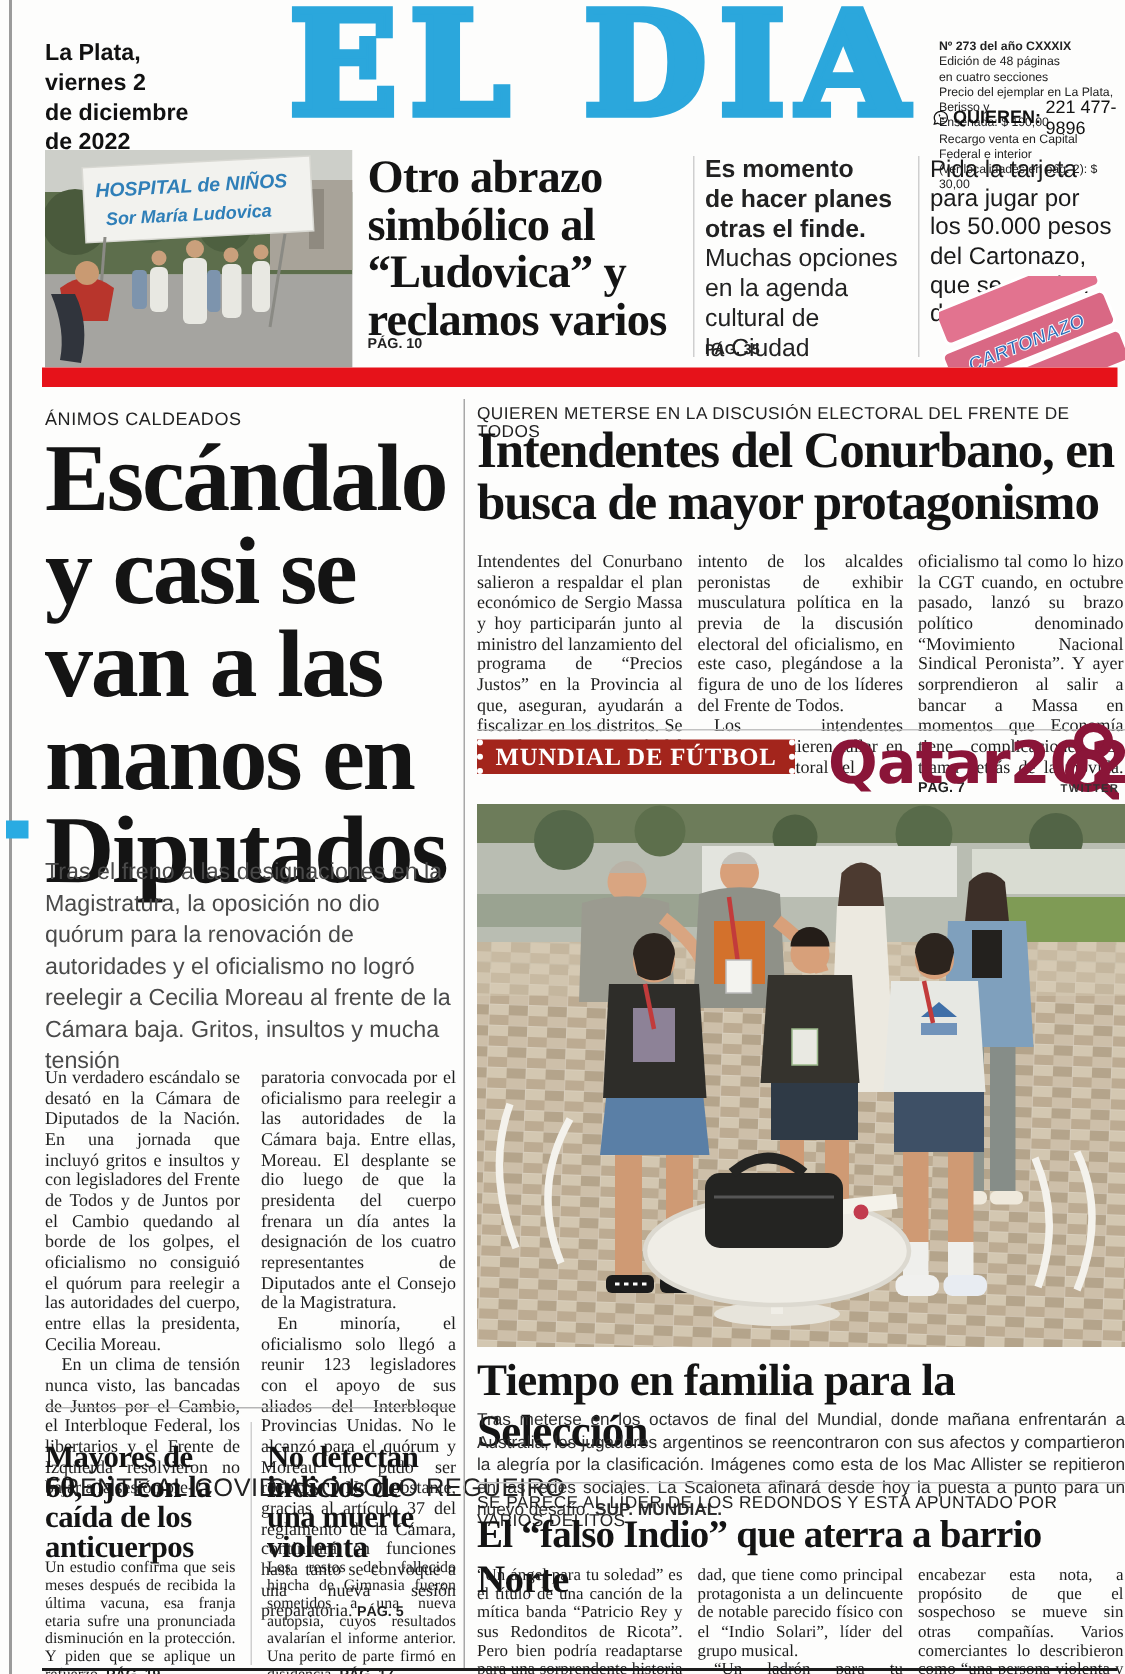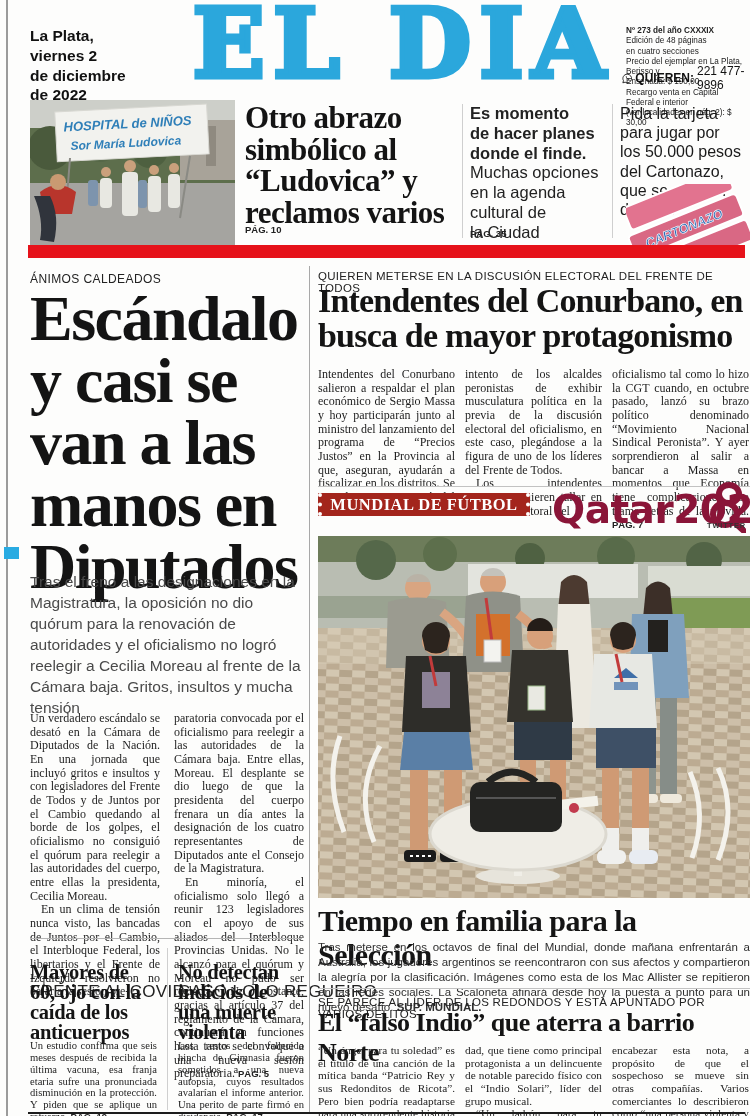--- a/index.html
+++ b/index.html
@@ -143,21 +143,21 @@
   <div id="march-head" class="abs pre serif">Otro abrazo
 simbólico al
 “Ludovica” y
 reclamos varios</div>
   <div id="march-page" class="abs pg">PÁG. 10</div>
 
   <div class="abs vrule" style="left:462px;top:104px;height:134px;"></div>
   <div id="agenda" class="abs">
     <div class="lead pre">Es momento
 de hacer planes
-donde el finde.</div>
+otras el finde.</div>
     <div class="pre">Muchas opciones
 en la agenda
 cultural de
 la Ciudad</div>
   </div>
   <div id="agenda-page" class="abs pg">PÁG. 35</div>
 
   <div class="abs vrule" style="left:612px;top:104px;height:134px;"></div>
   <div id="cartonazo" class="abs pre">Pida la tarjeta
 para jugar por

